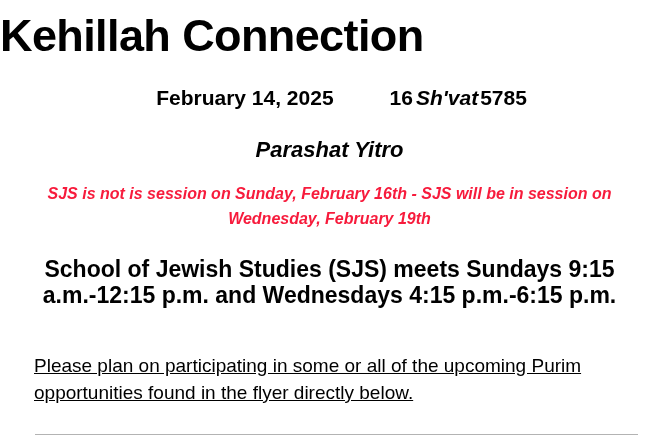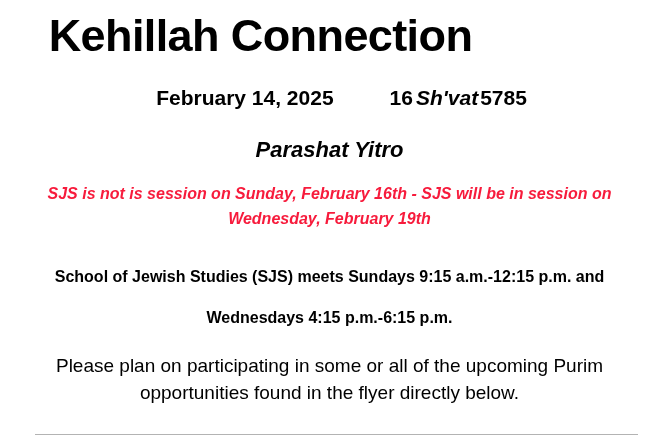--- a/index.html
+++ b/index.html
@@ -21,21 +21,20 @@
     overflow: hidden;
     box-sizing: border-box;
   }
 
   
   .masthead {
     position: absolute;
     top: 8px;
     left: 0;
     width: 521px;
-    text-align: center;
     font-size: 45px;
     line-height: 56px;
     font-weight: 700;
     letter-spacing: -0.6px;
     color: #000000;
     white-space: nowrap;
   }
 
   
   .date-row {
@@ -93,35 +92,36 @@
     font-style: italic;
   }
 
   
   .schedule {
     position: absolute;
     top: 256px;
     left: 38px;
     width: 583px;
     text-align: center;
-    font-size: 16px;
-    line-height: 41px;
+    font-size: 23px;
+    line-height: 26px;
     font-weight: 700;
   }
 
   
   .body-note {
     position: absolute;
     top: 352px;
     left: 34px;
     width: 591px;
-    text-align: center;
+    text-align: left;
     font-size: 19px;
     line-height: 27px;
     font-weight: 400;
+    text-decoration: underline;
   }
 
   
   .divider {
     position: absolute;
     top: 434px;
     left: 35px;
     width: 603px;
     height: 1px;
     background: #b3b3b3;

